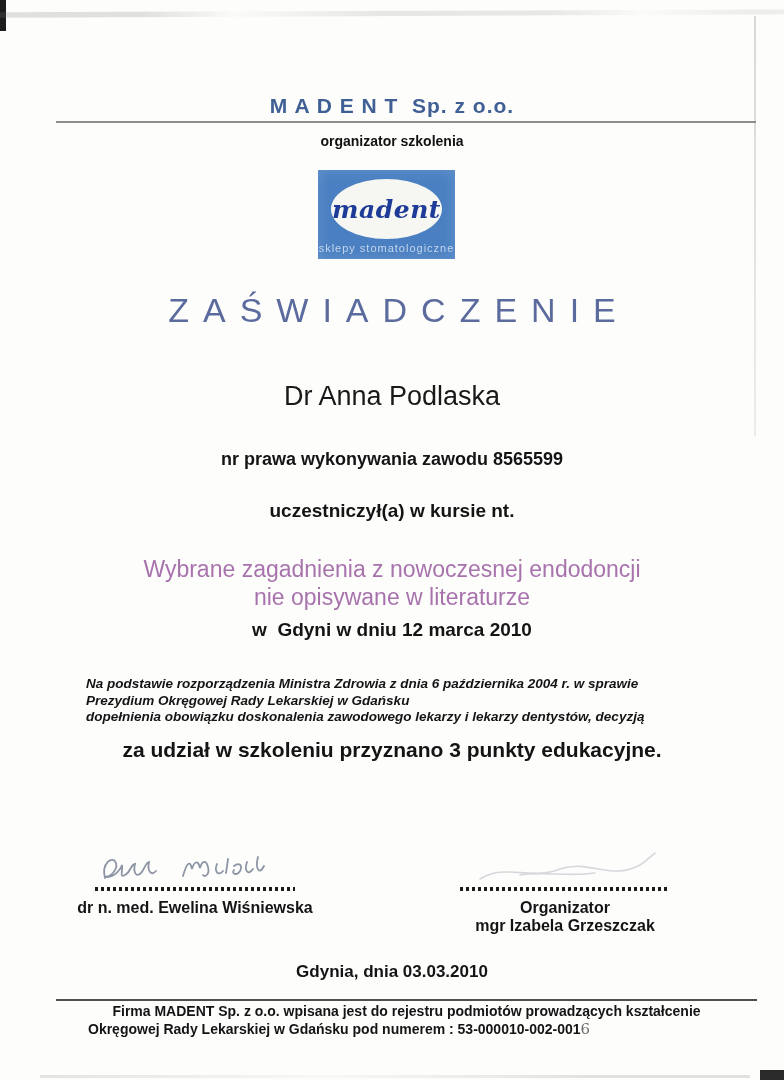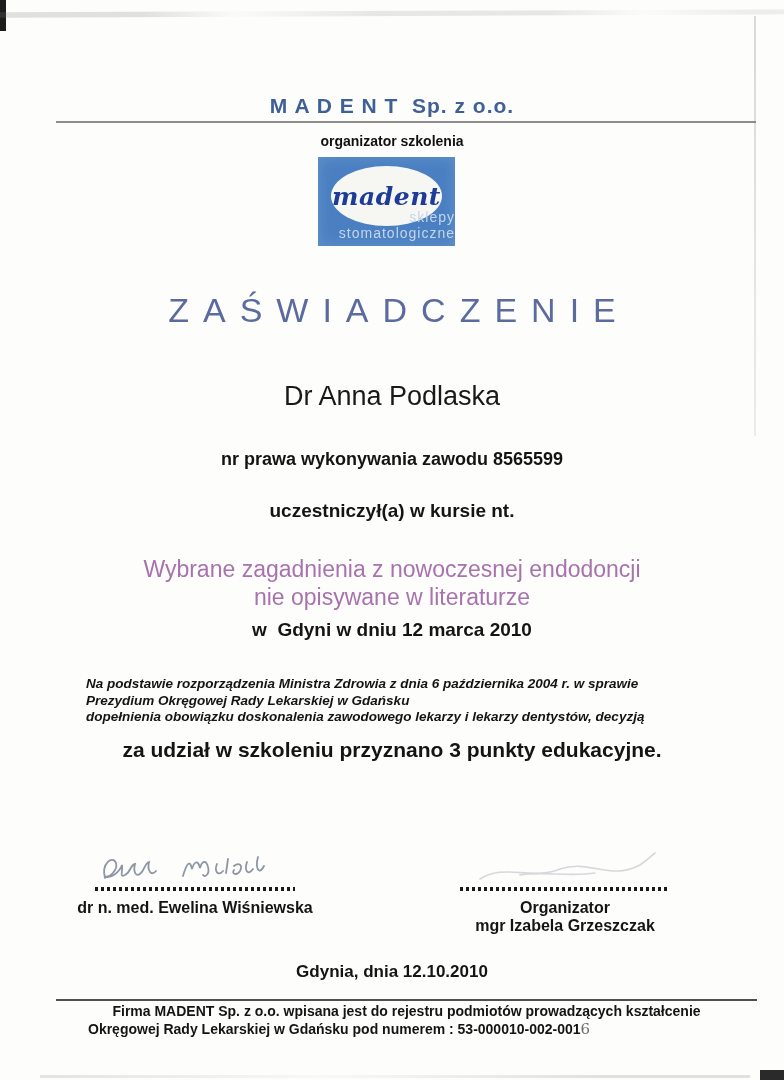--- a/index.html
+++ b/index.html
@@ -55,40 +55,40 @@
     background: #8d8d8d;
   }
   .organizer {
     position: absolute; top: 133px; left: 0; width: 100%;
     text-align: center;
     font-size: 14px; font-weight: bold; color: #111;
   }
 
   
   .logo {
-    position: absolute; top: 157px; left: 318px; width: 137px; height: 89px;
+    position: absolute; top: 170px; left: 318px; width: 137px; height: 89px;
     background: #4a80c2;
     box-shadow: inset 0 0 14px rgba(255,255,255,.15);
   }
   .logo-ellipse {
     position: absolute; top: 9px; left: 13px; width: 111px; height: 60px;
     background: #f6f6f2;
     border-radius: 50%;
     display: flex; align-items: center; justify-content: center;
   }
   .logo-brand {
     font-family: "DejaVu Serif", serif;
     font-style: italic; font-weight: bold;
     font-size: 25px; color: #1d3b97;
     letter-spacing: 0.5px;
   }
   .logo-tagline {
     position: absolute; bottom: 5px; left: 0; width: 100%;
-    text-align: right;
-    font-size: 14px; color: #c4d5ec; letter-spacing: 1px;
+    text-align: center;
+    font-size: 11px; color: #c4d5ec; letter-spacing: 1px;
   }
 
   
   .cert-title {
     position: absolute; top: 291px; left: 0; width: 100%;
     text-align: center;
     font-size: 34px; font-weight: 400;
     letter-spacing: 14px; text-indent: 14px;
     color: #5b6b9e;
   }
@@ -234,21 +234,21 @@
       <g fill="none" stroke="#d6d8dc" stroke-width="1.6" stroke-linecap="round">
         <path d="M20,28 C45,12 70,30 100,18 C130,8 150,30 180,14 C188,9 192,4 195,2"></path>
         <path d="M60,24 C80,20 110,26 135,22"></path>
       </g>
     </svg>
     <div class="dotted w-right"></div>
     <div class="sig-role">Organizator</div>
     <div class="sig-name">mgr Izabela Grzeszczak</div>
   </div>
 
-  <div class="issue-date">Gdynia, dnia 12.10.2010</div>
+  <div class="issue-date">Gdynia, dnia 03.03.2010</div>
 
   <div class="rule-bottom"></div>
   <div class="footer-1">Firma MADENT Sp. z o.o. wpisana jest do rejestru podmiotów prowadzących kształcenie</div>
   <div class="footer-2">
     <span>Okręgowej Rady Lekarskiej w Gdańsku pod numerem : 53-000010-002-001</span><span class="hand-digit">6</span>
   </div>
 
 </div>
 
 </body></html>

